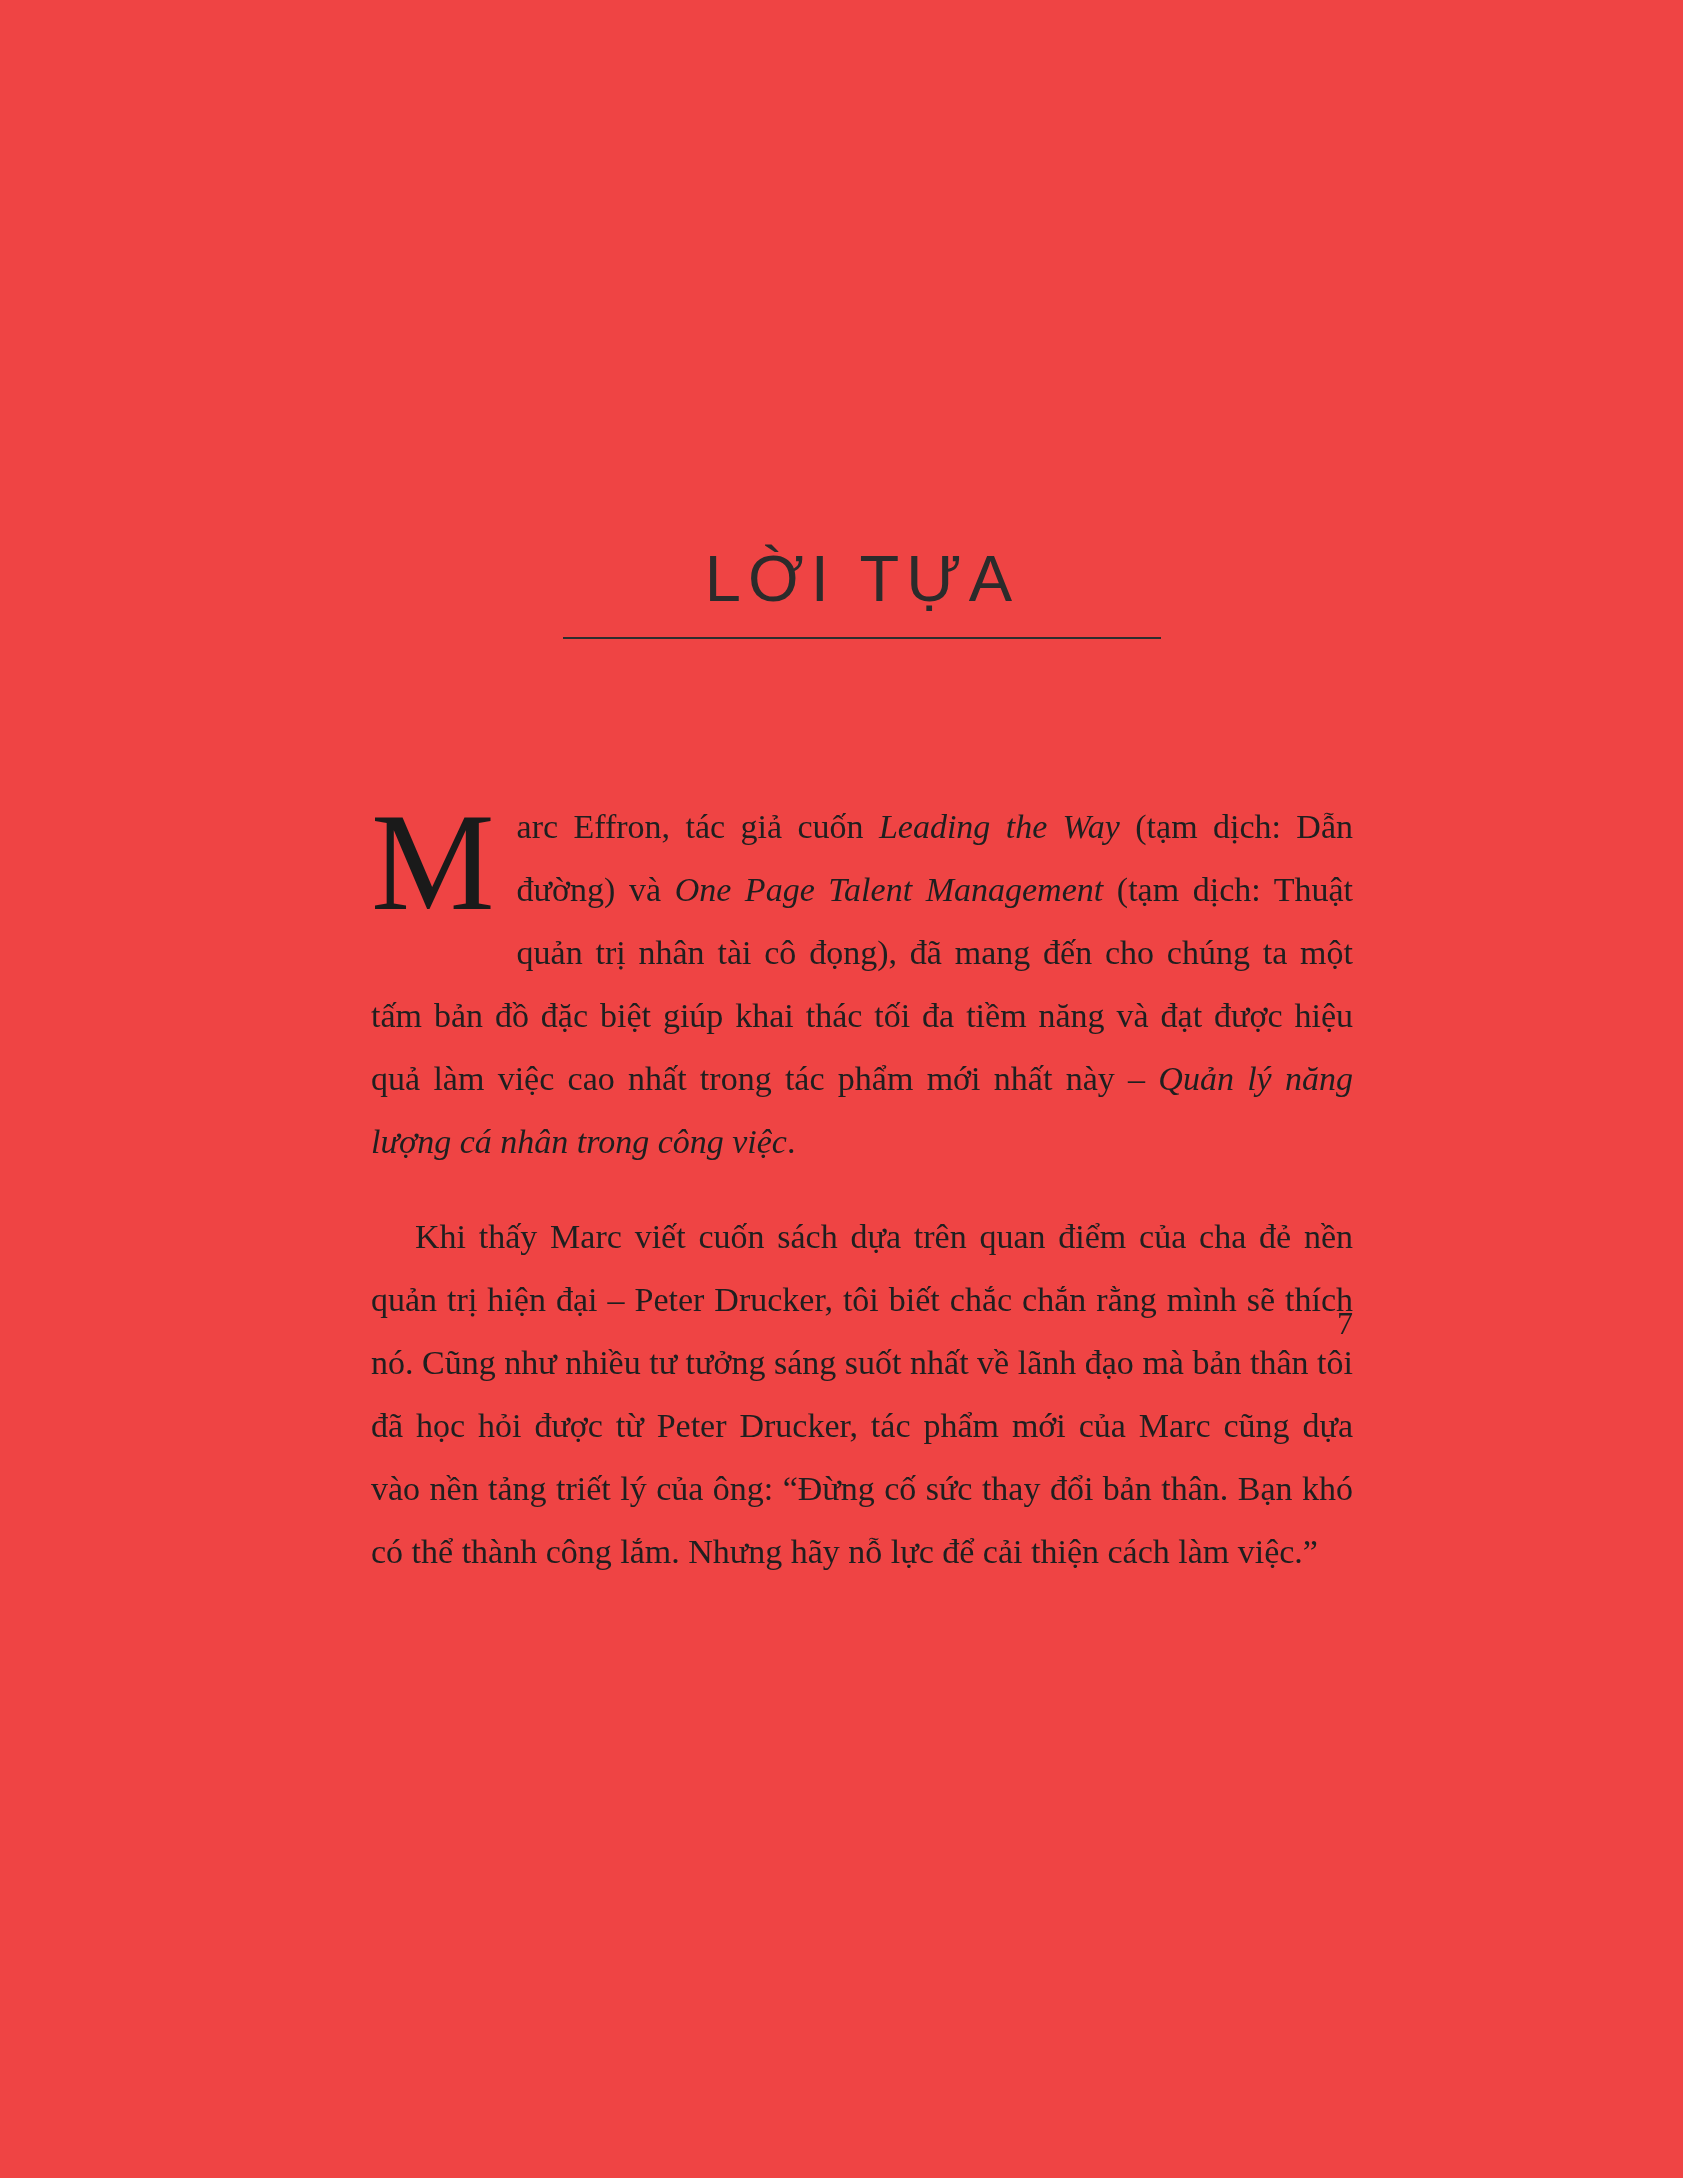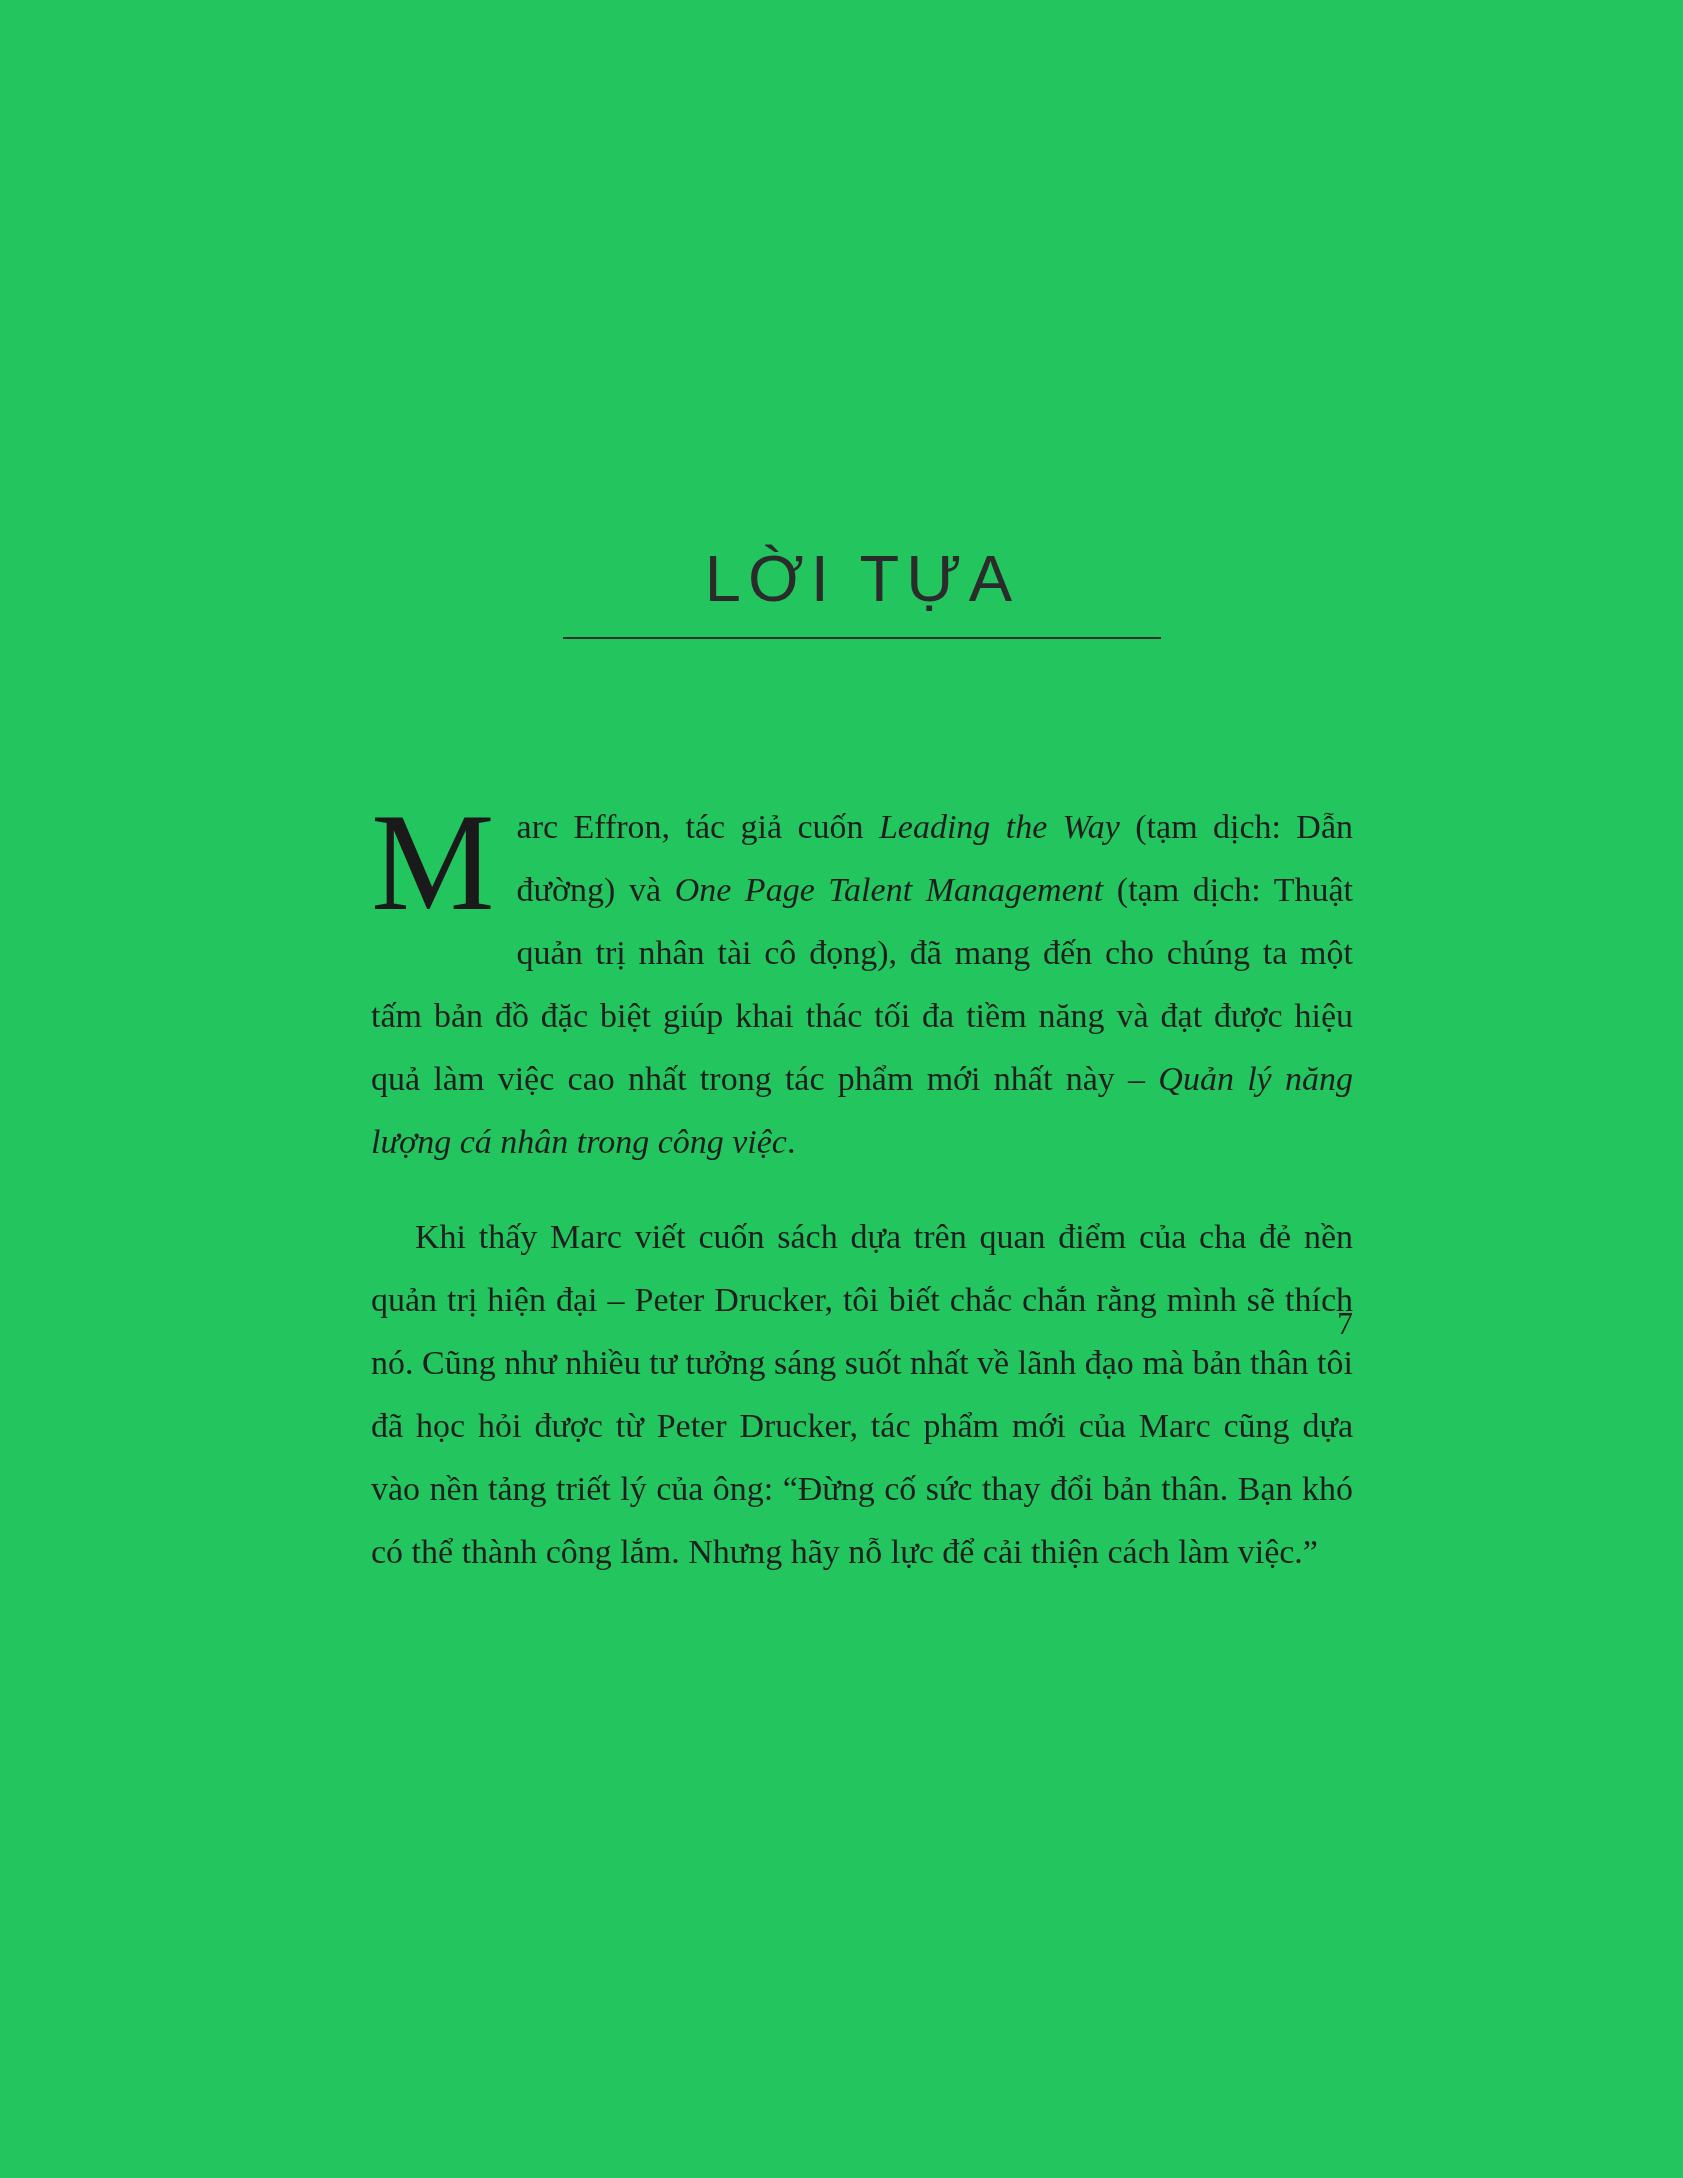--- a/index.html
+++ b/index.html
@@ -4,21 +4,21 @@
 <style>
   html, body {
     margin: 0;
     padding: 0;
     background: #ffffff;
   }
   .page {
     position: relative;
     width: 1683px;
     height: 2178px;
-    background: #22c55e;
+    background: #ef4444;
     overflow: hidden;
   }
   .content {
     position: absolute;
     left: 371px;
     top: 0;
     width: 982px;
   }
   .title-block {
     margin-top: 543px;

